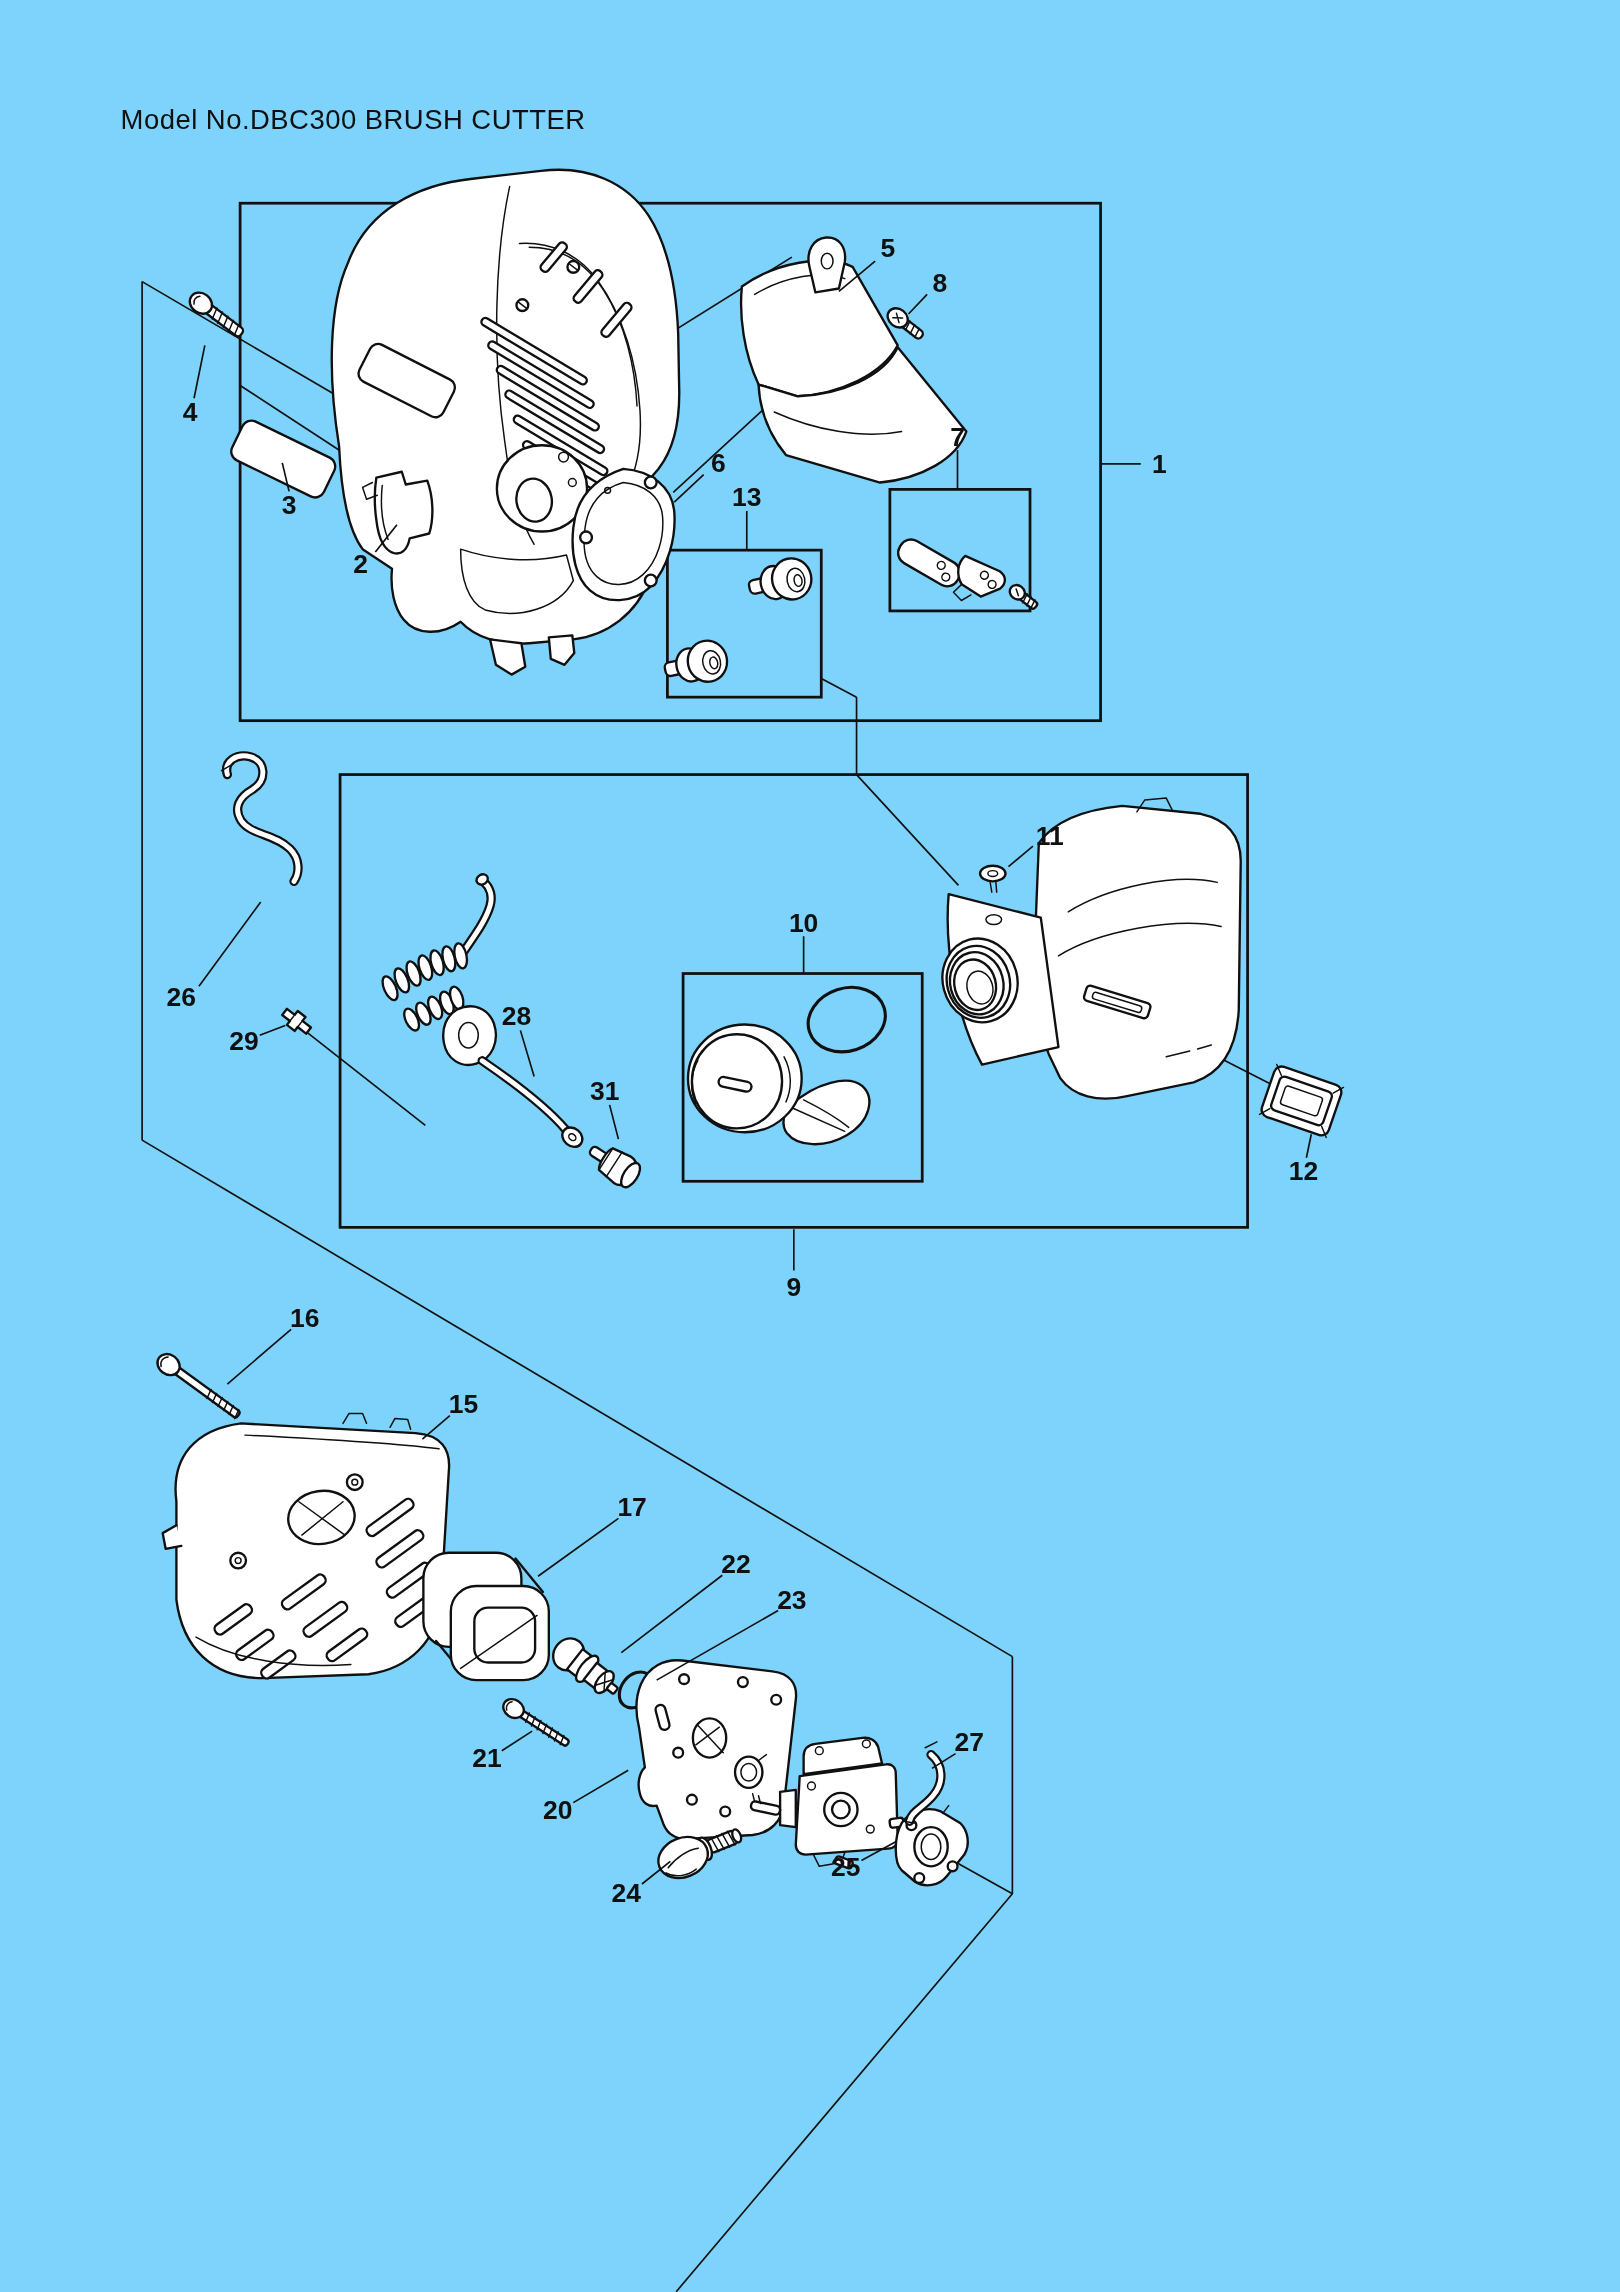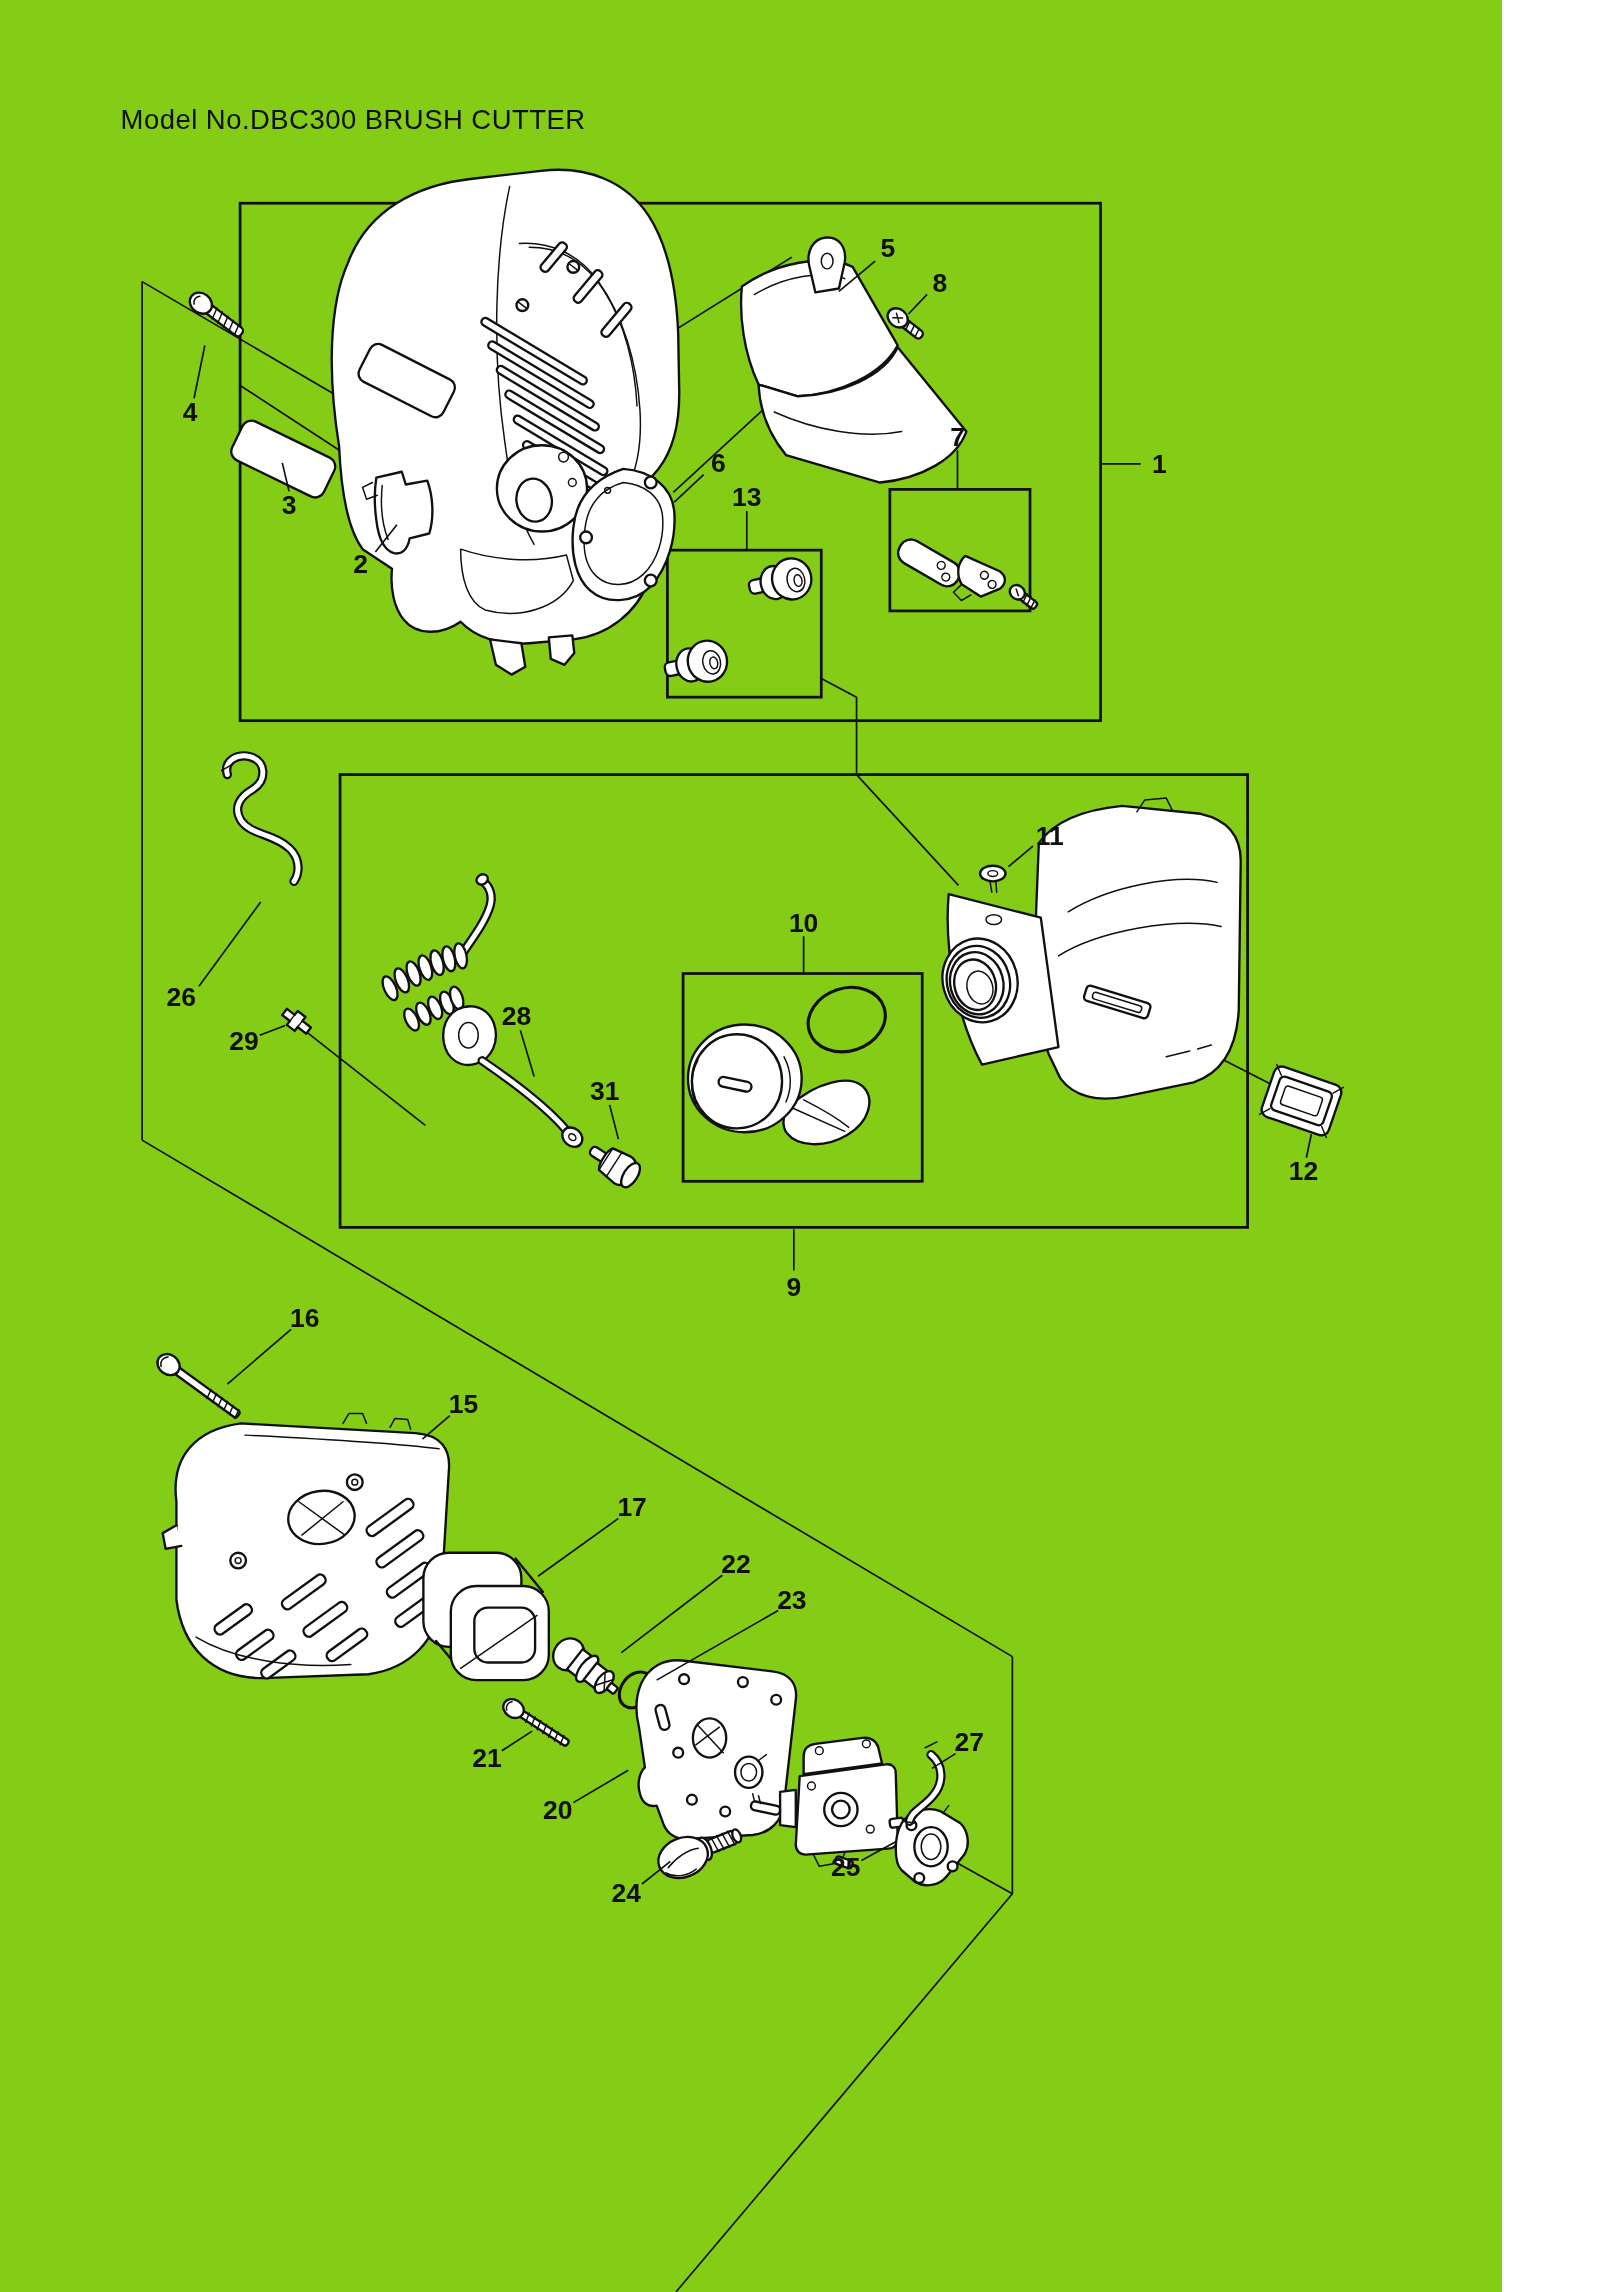--- a/index.html
+++ b/index.html
@@ -1,17 +1,17 @@
 <!DOCTYPE html>
 <html><head>
 <meta charset="utf-8">
 <style>
   html,body{margin:0;padding:0;background:#ffffff;}
   body{font-family:"Liberation Sans", sans-serif;}
-  #page{position:relative;width:1502px;height:2293px;background:#84cc16;overflow:hidden;}
+  #page{position:relative;width:1620px;height:2293px;background:#7dd3fc;overflow:hidden;}
   svg{display:block;}
   
   .o{fill:#ffffff;stroke:#101010;stroke-width:2.4;stroke-linejoin:round;stroke-linecap:round;}
   .n{fill:none;stroke:#101010;stroke-width:2.4;stroke-linejoin:round;stroke-linecap:round;}
   .t{stroke-width:1.5;}
   .hz{fill:none;stroke:#101010;stroke-width:9.5;stroke-linecap:round;}
   .hw{fill:none;stroke:#ffffff;stroke-width:5;stroke-linecap:round;}
   .ring{fill:none;stroke:#101010;stroke-width:3.2;}
   .groupbox{fill:none;stroke:#101010;stroke-width:2.8;}
   .sline{fill:none;stroke:#101010;stroke-width:1.7;}

